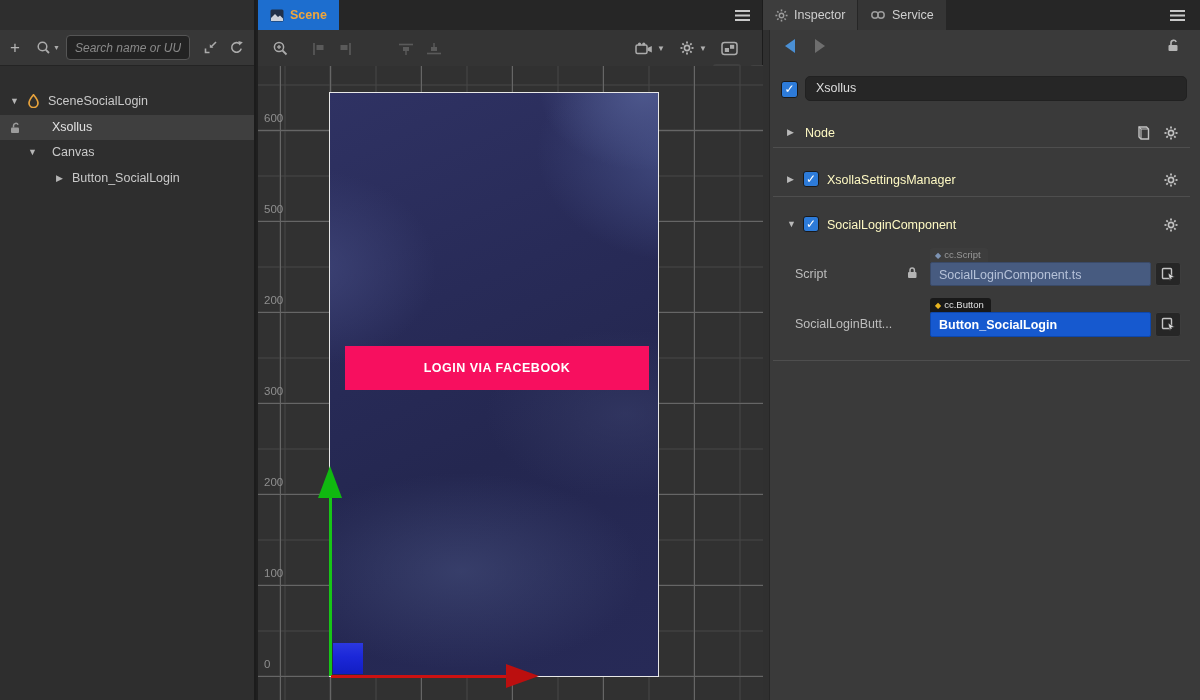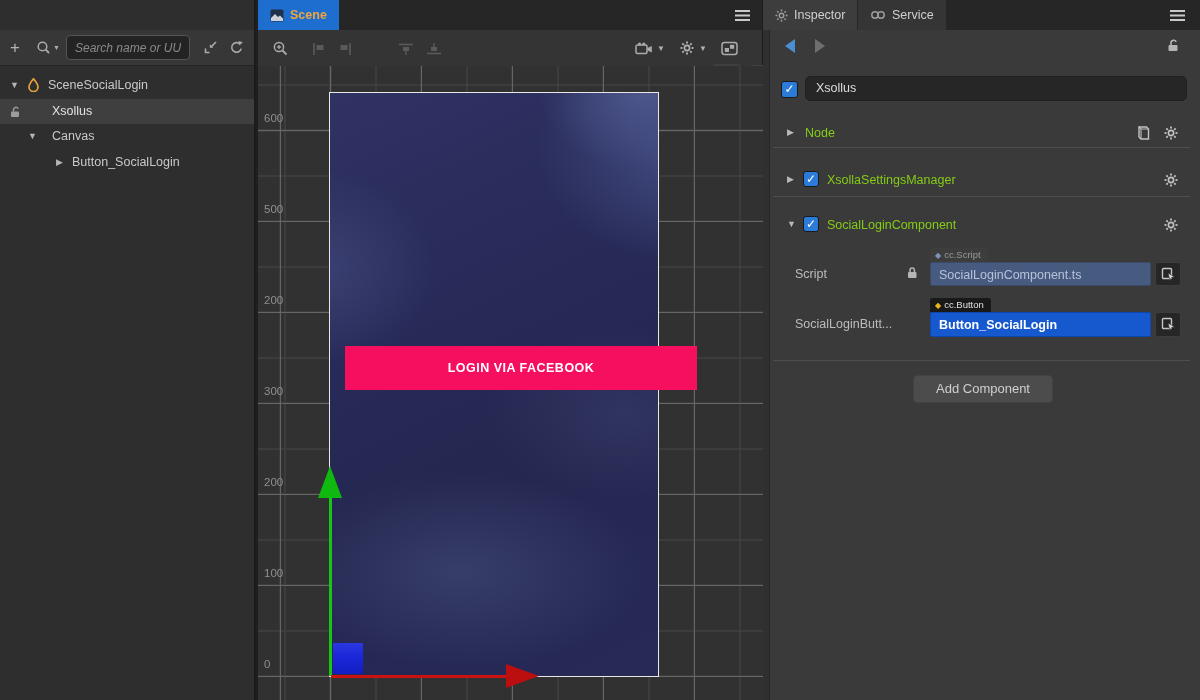--- a/index.html
+++ b/index.html
@@ -60,21 +60,21 @@
 
   .game-canvas { position:absolute; left:71px; top:26px; width:330px; height:585px;
     border:1px solid #e8e8e8;
     background:
       radial-gradient(150px 110px at 96% 0%, #4d578c 0%, rgba(77,87,140,0) 70%),
       radial-gradient(220px 160px at 110% 10%, #434d83 0%, rgba(67,77,131,0) 70%),
       radial-gradient(180px 140px at -6% 30%, rgba(62,68,119,.9) 0%, rgba(62,68,119,0) 70%),
       radial-gradient(260px 140px at 40% 82%, rgba(70,80,125,.55) 0%, rgba(70,80,125,0) 70%),
       radial-gradient(200px 120px at 90% 55%, rgba(60,66,110,.5) 0%, rgba(60,66,110,0) 70%),
       linear-gradient(155deg, #2f3263 0%, #282b58 35%, #242750 60%, #272a57 100%); }
-  .fb-btn { position:absolute; left:15px; top:253px; width:352px; height:44px; background:#f70f5f;
+  .fb-btn { position:absolute; left:15px; top:253px; width:304px; height:44px; background:#f70f5f;
             color:#fff; font-size:12.5px; font-weight:bold; letter-spacing:.5px; text-align:center;
             line-height:44px; cursor:pointer; }
 
   .axis-y-shaft { position:absolute; left:71px; top:431px; width:3px; height:179px; background:#17c517; }
   .axis-y-head  { position:absolute; left:60px; top:400px; width:0; height:0;
                   border-left:12px solid transparent; border-right:12px solid transparent;
                   border-bottom:32px solid #10b910; }
   .axis-x-shaft { position:absolute; left:73px; top:609px; width:177px; height:3px; background:#cc1111; }
   .axis-x-head  { position:absolute; left:248px; top:598px; width:0; height:0;
                   border-top:12px solid transparent; border-bottom:12px solid transparent;
@@ -93,21 +93,21 @@
   .tri-fwd  { position:absolute; left:52px; top:9px; width:0; height:0; cursor:pointer;
               border-top:7px solid transparent; border-bottom:7px solid transparent;
               border-left:10px solid #6e6e6e; }
   .checkbox { position:absolute; width:17px; height:17px; background:#2d7bd9; border:1px solid #1a1a1a;
               border-radius:3px; color:#fff; font-size:12px; line-height:15px; text-align:center;
               cursor:pointer; }
   .name-field { position:absolute; left:42px; top:76px; width:382px; height:25px; background:#262626;
                 border:1px solid #212121; border-radius:5px; color:#dcdcdc; font-size:12.5px;
                 line-height:23px; padding:0 10px; }
   .sec-arrow { position:absolute; font-size:9px; color:#b9b9b9; cursor:pointer; }
-  .sec-title { position:absolute; font-size:12.5px; color:#84cc16; }
+  .sec-title { position:absolute; font-size:12.5px; color:#fef9c3; }
   .divider { position:absolute; left:10px; width:417px; height:1px; background:#4e4e4e; }
   .gearbtn, .bookbtn { position:absolute; cursor:pointer; }
   .prop-label { position:absolute; left:32px; font-size:12.5px; color:#bdbdbd; white-space:nowrap;
                 max-width:132px; overflow:hidden; }
   .type-badge { position:absolute; left:167px; height:14px; line-height:14px; font-size:9.5px;
                 padding:0 7px 0 5px; border-radius:3px 3px 0 0; white-space:nowrap; }
   .badge-script { background:#3d3d3d; color:#9a9a9a; }
   .badge-button { background:#191919; color:#e0e0e0; }
   .type-badge .diam { font-size:8px; margin-right:3px; }
   .badge-script .diam { color:#7d93b3; }
@@ -156,21 +156,21 @@
   </div>
 
   <div class="tree">
     <div class="trow">
       <span class="tarrow" style="left:10px;">▼</span>
       <span class="ticon" style="left:28px;">
         <svg width="11" height="14" viewBox="0 0 11 14">
             <path d="M5.5 0.8 C5.5 0.8 1 6.2 1 9 a4.5 4.5 0 0 0 9 0 C10 6.2 5.5 0.8 5.5 0.8 Z" fill="none" stroke="#e8a33c" stroke-width="1.7"></path>
           </svg>
       </span>
-      <span class="tlabel" style="margin-left:48px;">SceneSocialLogin</span>
+      <span class="tlabel" style="margin-left:48px;margin-top:16px;">SceneSocialLogin</span>
     </div>
     <div class="trow selected">
       <span class="tlock">
         <svg width="13" height="13">
             <rect x="2" y="6.5" width="8" height="5.5" rx="1" fill="#9c9c9c"></rect>
             <path d="M4.5 6.5 V4.8 a2.4 2.4 0 0 1 4.6-1" fill="none" stroke="#9c9c9c" stroke-width="1.5"></path>
           </svg>
       </span>
       <span class="tlabel" style="margin-left:52px;">Xsollus</span>
     </div>
@@ -443,14 +443,13 @@
   <div class="ref-field field-button" style="top:312px; height:25px; line-height:25px;">Button_SocialLogin</div>
   <div class="pickerbtn" style="top:312px; height:25px;">
     <svg width="15" height="15">
         <rect x="1.5" y="1.5" width="9" height="10" rx="1" fill="none" stroke="#c6c6c6" stroke-width="1.4"></rect>
         <polygon points="7,6 13.5,10 10.2,10.6 9,13.8" fill="#e0e0e0" stroke="#2a2a2a" stroke-width="0.6"></polygon>
       </svg>
   </div>
 
   <div class="divider" style="top:360px;"></div>
 
-  <div class="add-comp">Add Component</div>
 </div>
 
 </body></html>

